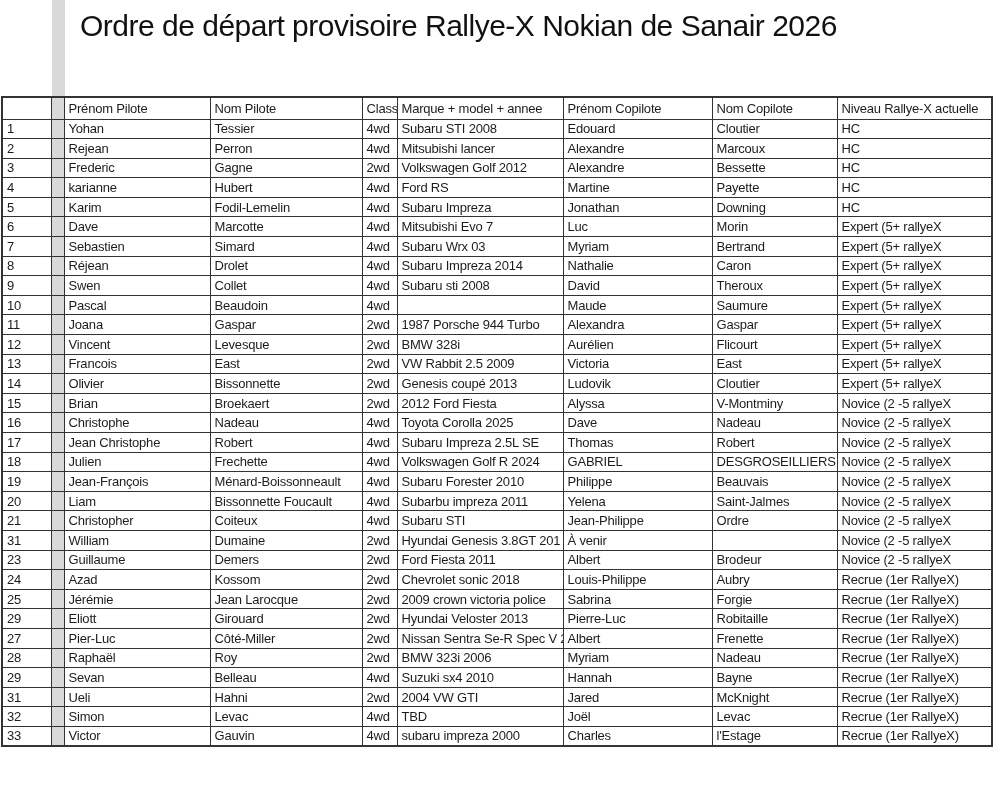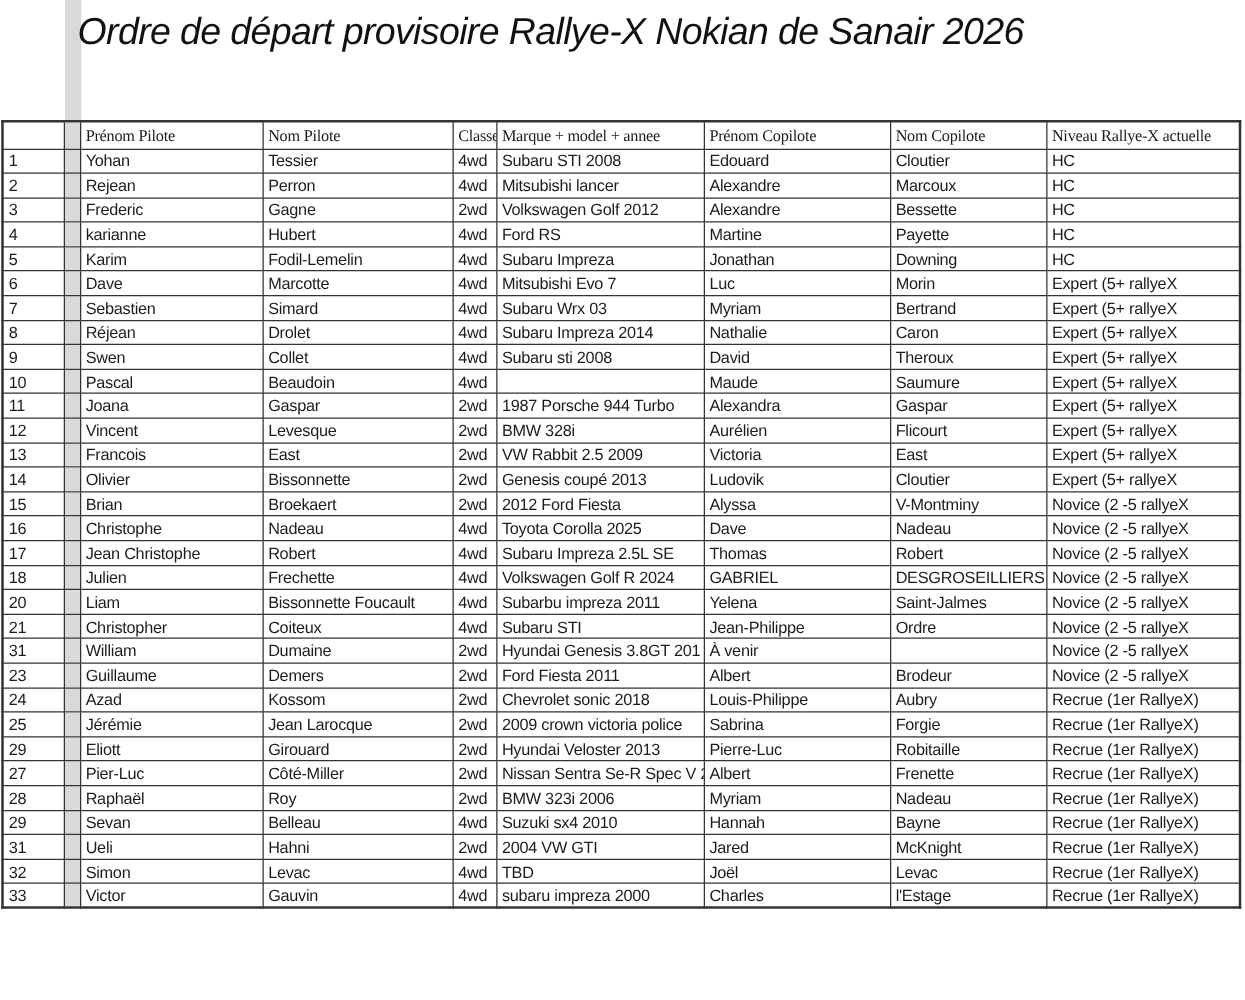--- a/index.html
+++ b/index.html
@@ -10,39 +10,39 @@
   }
   *{box-sizing:border-box;margin:0;padding:0;}
   html,body{width:996px;height:800px;background:var(--bg);overflow:hidden;}
   body{font-family:"Liberation Sans","DejaVu Sans",sans-serif;color:var(--text);position:relative;}
 
   .gray-strip{
     position:absolute;left:52px;top:0;width:13px;height:97px;
     background:var(--spacer);
   }
   .page-title{
-    position:absolute;left:62px;top:9px;
+    position:absolute;left:80px;top:9px;
     font-size:30px;letter-spacing:-0.5px;color:#111;
-    white-space:nowrap;font-weight:400;font-style:italic;
+    white-space:nowrap;font-weight:400;
   }
   table.grid{
     position:absolute;left:1px;top:96px;
     width:991px;
     border-collapse:collapse;table-layout:fixed;
     border:2px solid var(--border);
     font-size:13px;letter-spacing:-0.2px;
   }
   table.grid td, table.grid th{
     border:1px solid var(--border);
     padding:0 2px 0 4px;
     white-space:nowrap;overflow:hidden;
     font-weight:400;text-align:left;vertical-align:middle;
     line-height:1;
   }
-  table.grid thead tr{height:22px;font-family:Liberation Serif, serif;}
+  table.grid thead tr{height:22px;}
   table.grid tbody tr{height:19.6px;}
   td.num{text-align:right;padding-right:5px;padding-left:1px;}
   td.spacer{background:var(--spacer);padding:0;}
   col.c-num{width:49px;}
   col.c-spacer{width:13px;}
   col.c-prenom{width:146px;}
   col.c-nom{width:152px;}
   col.c-classe{width:35px;}
   col.c-marque{width:166px;}
   col.c-prenomco{width:149px;}
@@ -274,20 +274,31 @@
         <td class="spacer"></td>
         <td>Julien</td>
         <td>Frechette</td>
         <td>4wd</td>
         <td>Volkswagen Golf R 2024</td>
         <td>GABRIEL</td>
         <td>DESGROSEILLIERS</td>
         <td>Novice (2 -5 rallyeX</td>
       </tr>
       <tr>
+        <td class="num">19</td>
+        <td class="spacer"></td>
+        <td>Jean-François</td>
+        <td>Ménard-Boissonneault</td>
+        <td>4wd</td>
+        <td>Subaru Forester 2010</td>
+        <td>Philippe</td>
+        <td>Beauvais</td>
+        <td>Novice (2 -5 rallyeX</td>
+      </tr>
+      <tr>
         <td class="num">20</td>
         <td class="spacer"></td>
         <td>Liam</td>
         <td>Bissonnette Foucault</td>
         <td>4wd</td>
         <td>Subarbu impreza 2011</td>
         <td>Yelena</td>
         <td>Saint-Jalmes</td>
         <td>Novice (2 -5 rallyeX</td>
       </tr>

